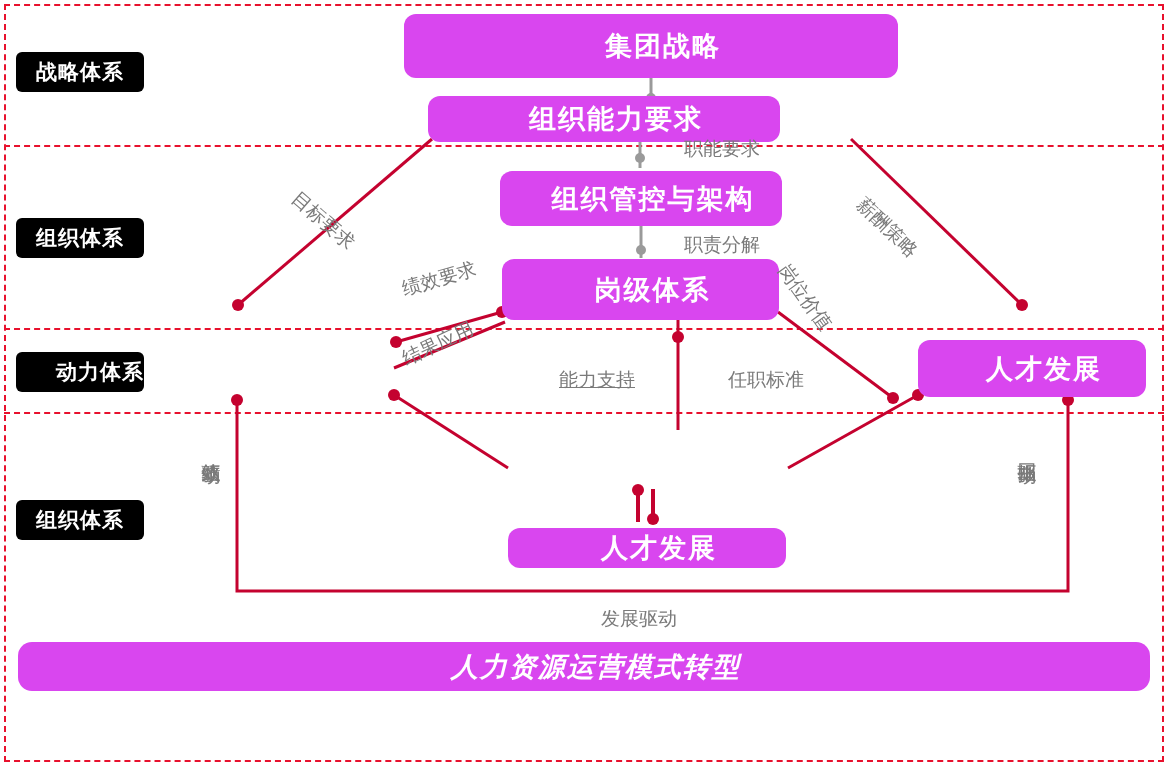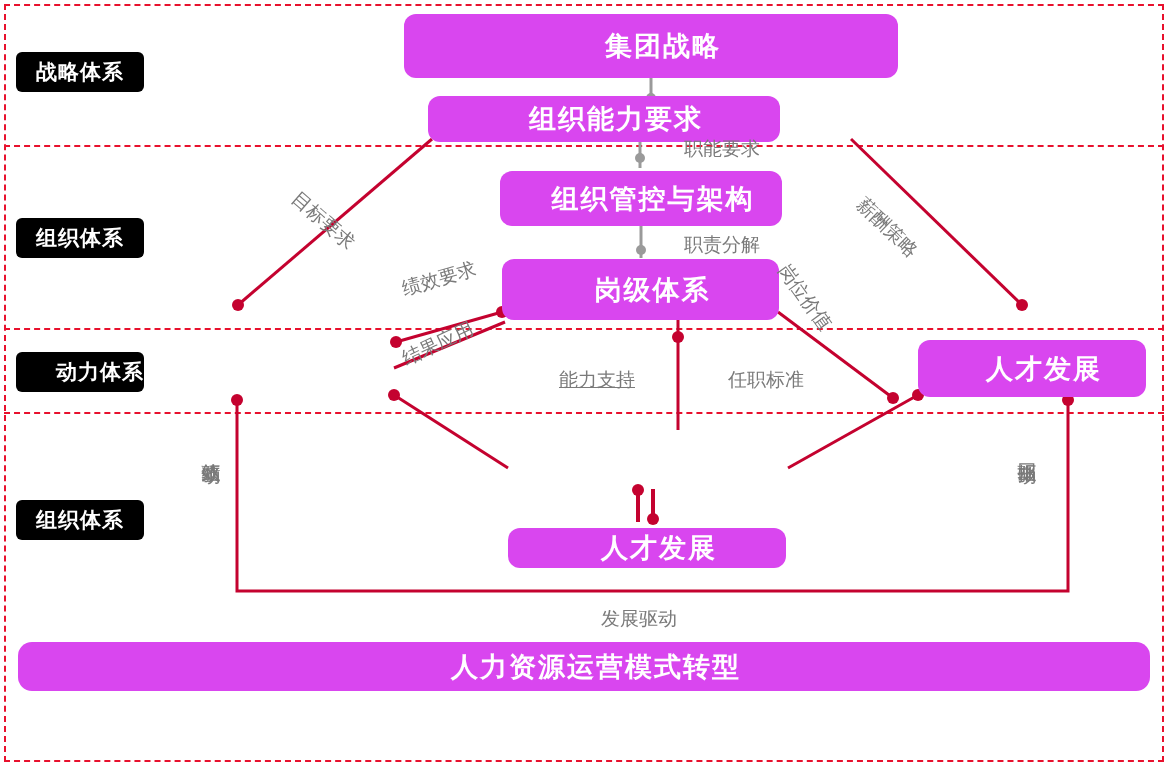--- a/index.html
+++ b/index.html
@@ -56,21 +56,21 @@
     align-items: center;
     justify-content: center;
     font-weight: bold;
     letter-spacing: 2px;
     box-sizing: border-box;
     z-index: 5;
     padding-left: 24px;
   }
   .node.big   { font-size: 27px; }
   .node.mid   { font-size: 27px; }
-  .node.bar   { font-size: 27px; border-radius: 14px; }
+  .node.bar   { font-size: 27px; border-radius: 14px; font-style: italic; }
   
   #links {
     position: absolute;
     left: 0; top: 0;
     width: 1168px;
     height: 766px;
     z-index: 2;
   }
   
   .elabel {

